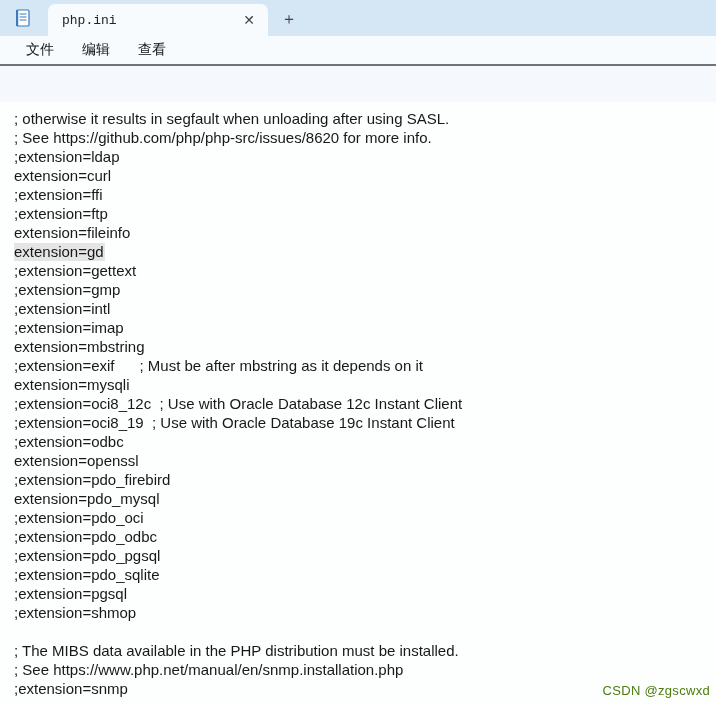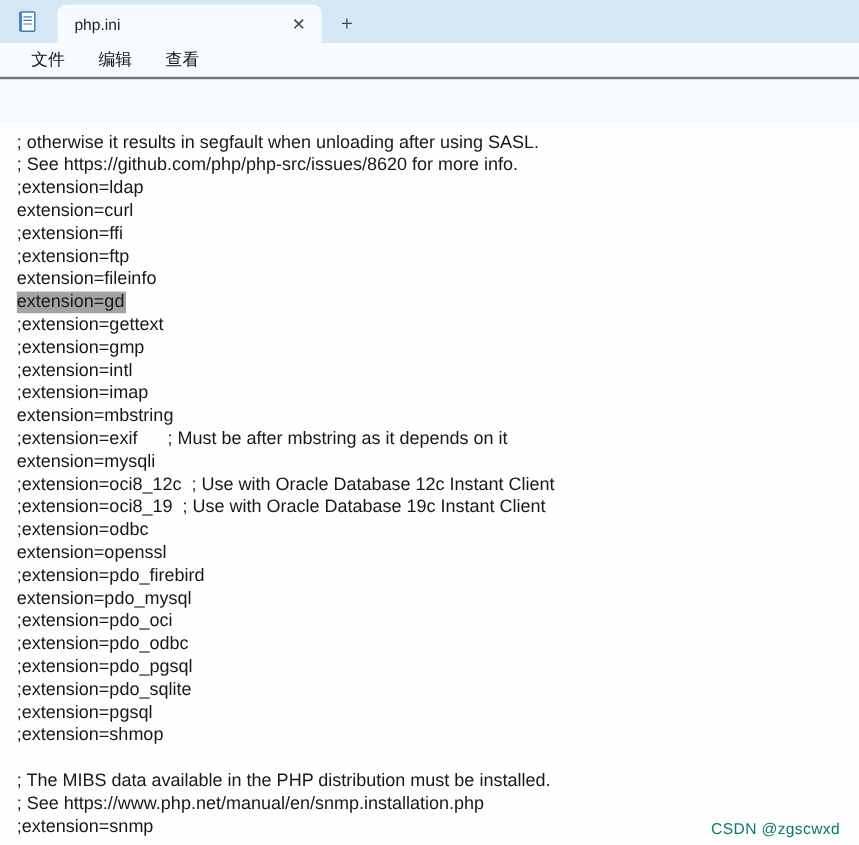--- a/index.html
+++ b/index.html
@@ -29,21 +29,21 @@
     min-width: 220px;
     border-top-left-radius: 7px;
     border-top-right-radius: 7px;
     display: flex;
     align-items: center;
     padding: 0 10px 0 14px;
     font-size: 13px;
     color: #222;
     position: relative;
   }
-  .tab .label { flex: 1; }
+  .tab .label { flex: 1; font-family: Liberation Mono, monospace; }
   .tab-close {
     width: 18px; height: 18px;
     display: flex; align-items: center; justify-content: center;
     font-size: 14px;
     color: #444;
     border-radius: 3px;
     cursor: pointer;
   }
   .new-tab {
     width: 30px; height: 30px;
@@ -77,31 +77,31 @@
     font-family: "Segoe UI", Arial, sans-serif;
     font-size: 15px;
     line-height: 19px;
     color: #181818;
     white-space: pre;
     overflow: hidden;
     margin-top: 36px;
   }
   .line { display: block; }
   .hl {
-    background: #a3a3a3;
+    background: #e5e5e5;
     display: inline;
     padding: 0 1px 1px 0;
   }
   
   .watermark {
     position: absolute;
-    right: 16px;
+    right: 6px;
     bottom: 6px;
     font-size: 13px;
-    color: #0f766e;
+    color: #4d7c0f;
     font-family: Arial, sans-serif;
     letter-spacing: 0.3px;
     user-select: none;
   }
 </style>
 </head>
 <body>
 
 <div class="titlebar">
   <div class="app-icon">

